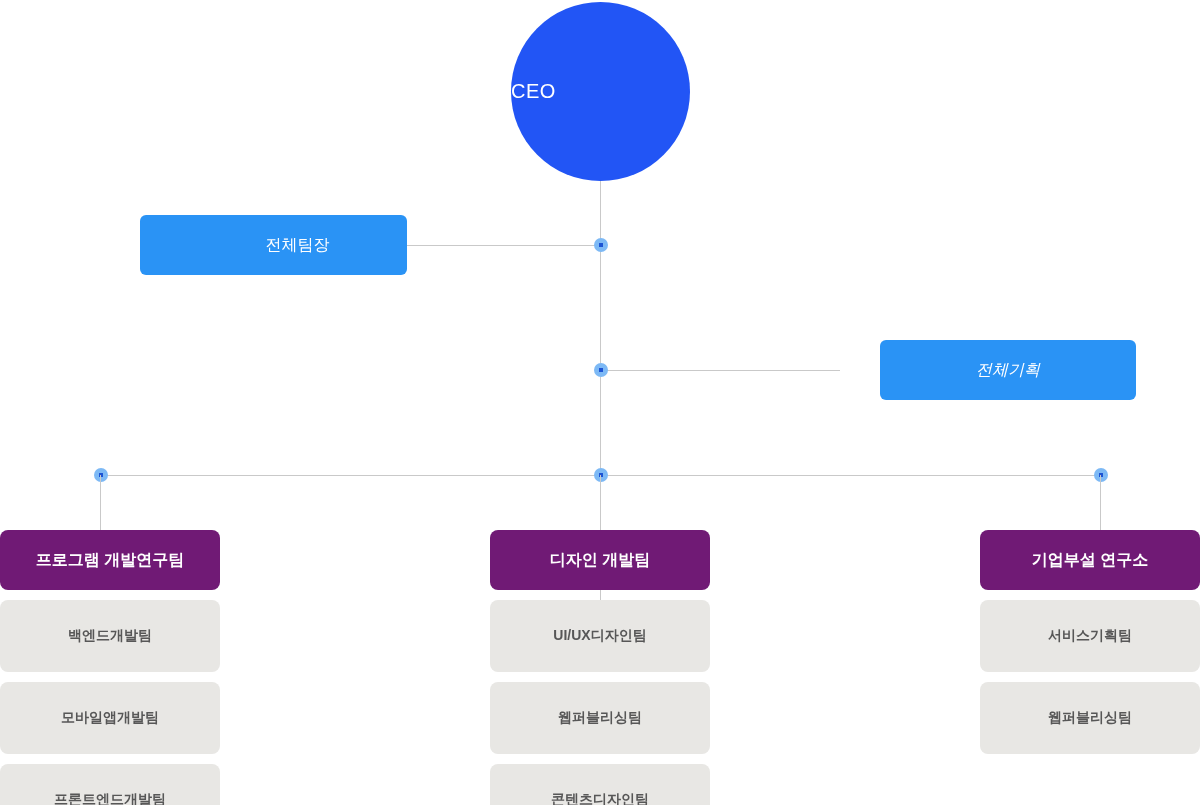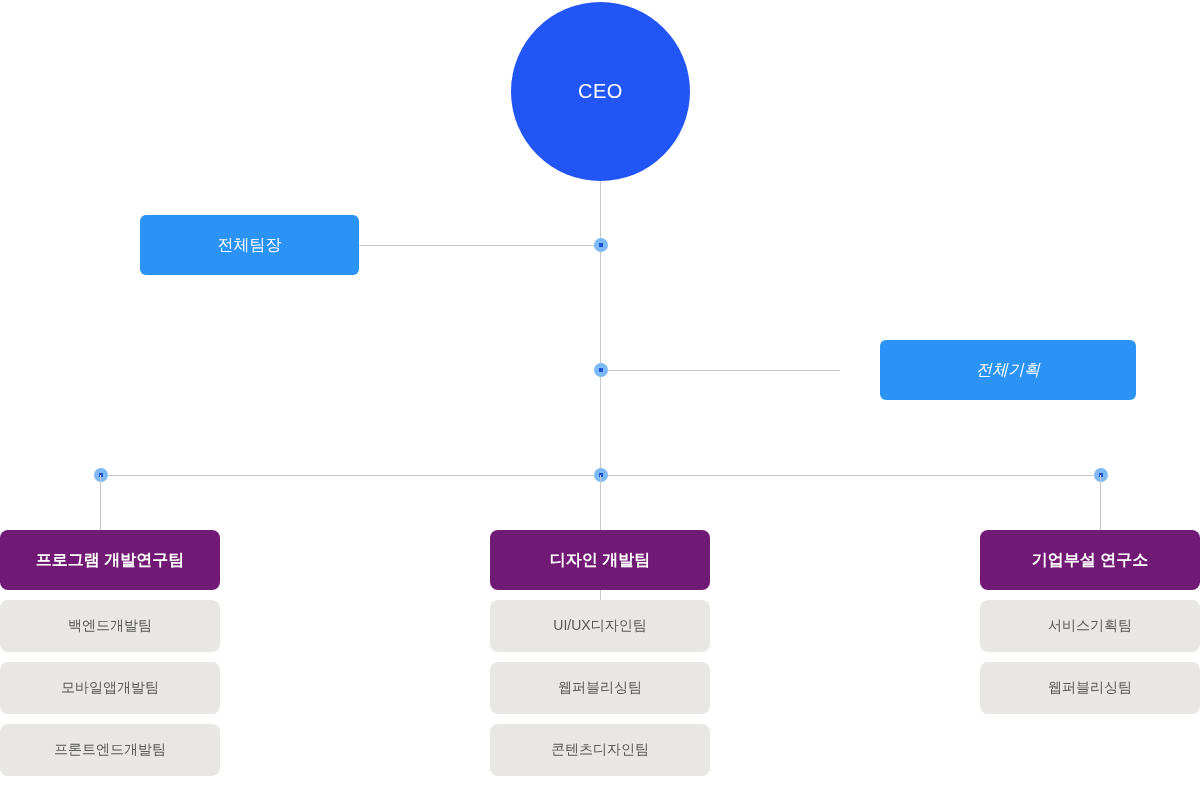--- a/index.html
+++ b/index.html
@@ -54,21 +54,21 @@
     position: absolute;
     left: 511px;
     top: 2px;
     width: 179px;
     height: 179px;
     border-radius: 50%;
     background: #2255f5;
     color: #ffffff;
     display: flex;
     align-items: center;
-    justify-content: center;
+    justify-content: flex-start;
     font-size: 20px;
     font-weight: 400;
     letter-spacing: 0.5px;
   }
 
   
   .blue-box {
     position: absolute;
     height: 60px;
     background: #2a93f5;
@@ -92,46 +92,46 @@
     background: #701a75;
     border-radius: 8px;
     color: #ffffff;
     display: flex;
     align-items: center;
     justify-content: center;
     font-size: 16px;
     font-weight: 700;
   }
   .col-item {
-    height: 52px;
+    height: 72px;
     margin-top: 10px;
     background: #e8e7e4;
     border-radius: 8px;
     color: #575757;
     display: flex;
     align-items: center;
     justify-content: center;
     font-size: 14px;
-    font-weight: 400;
+    font-weight: 700;
   }
 </style>
 </head>
 <body>
 
 <div id="org-chart">
 
   <div class="ceo-circle">
     <span>CEO</span>
   </div>
 
   <div class="line-v" style="left:600px; top:181px; height:294px;"></div>
 
   <div class="line-h" style="left:359px; top:245px; width:242px;"></div>
   <div class="node-dot" style="left:594px; top:238px;"></div>
-  <div class="blue-box" style="left:140px; top:215px; width:219px;">
+  <div class="blue-box" style="left:140px; top:215px; width:219px;padding-left:48px;">
     <span>전체팀장</span>
   </div>
 
   <div class="line-h" style="left:600px; top:370px; width:240px;"></div>
   <div class="node-dot" style="left:594px; top:363px;"></div>
   <div class="blue-box" style="left:880px; top:340px; width:256px;font-style:italic;">
     <span>전체기획</span>
   </div>
 
   <div class="line-h" style="left:101px; top:475px; width:1000px;"></div>

